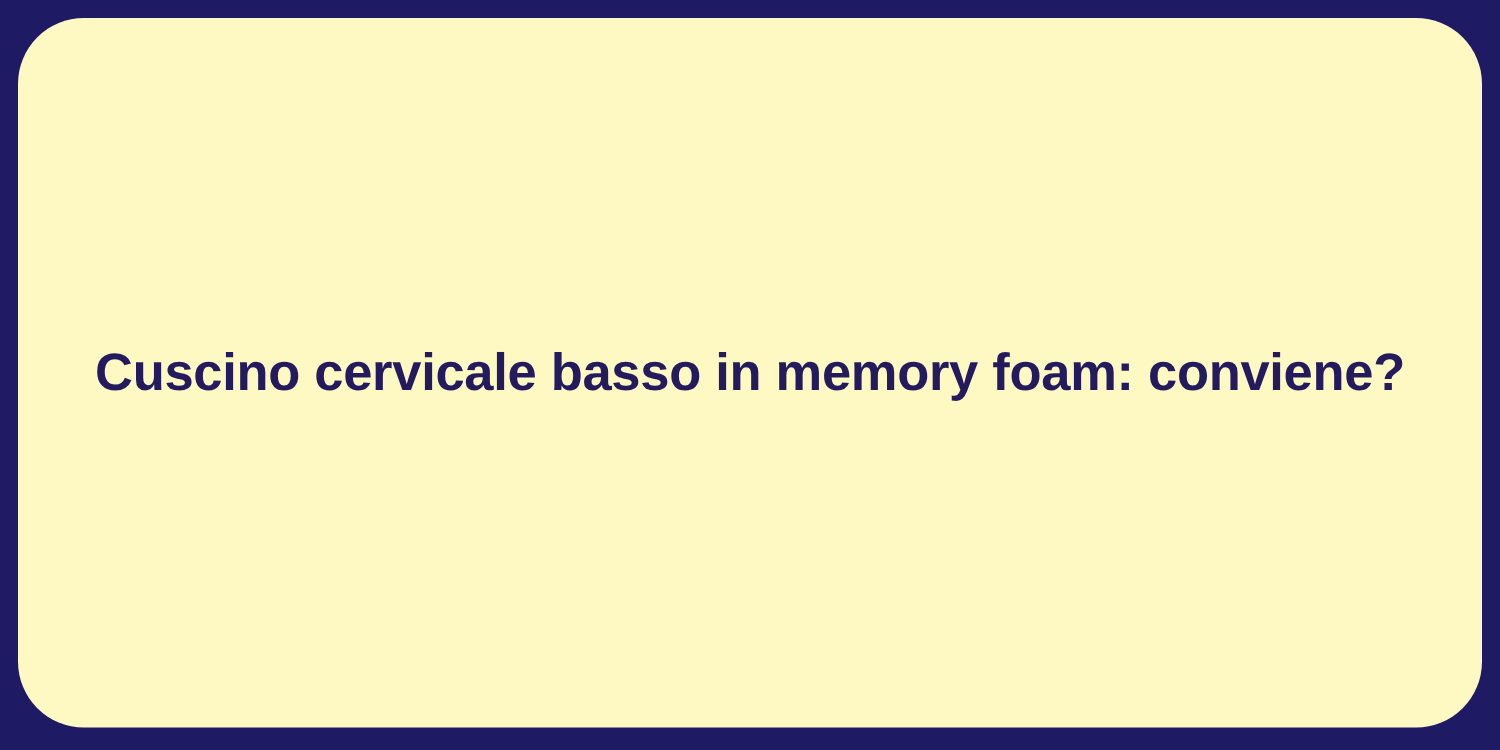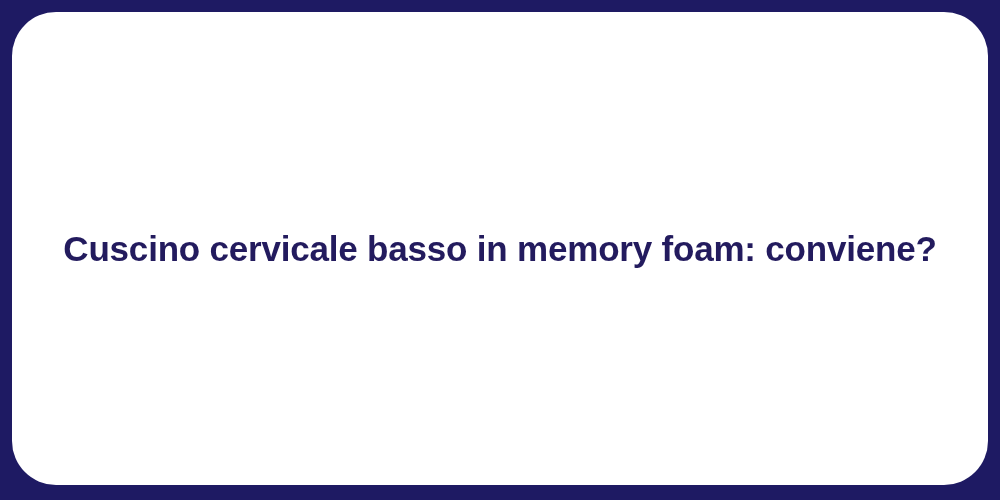--- a/index.html
+++ b/index.html
@@ -60,19 +60,19 @@
     letter-spacing: -0.2px;
     text-align: center;
     white-space: nowrap;
   }
 </style>
 </head>
 <body>
 
 <div class="page-frame" style="background: rgb(30, 26, 99);">
 
-  <section class="hero-card" style="background: #ffffff;">
+  <section class="hero-card" style="background: #fef9c3;">
     <div class="hero-inner">
       <h1 class="hero-title" style="color: rgb(35, 27, 94);">Cuscino cervicale basso in memory foam: conviene?</h1>
     </div>
   </section>
 
 </div>
 
 </body></html>

